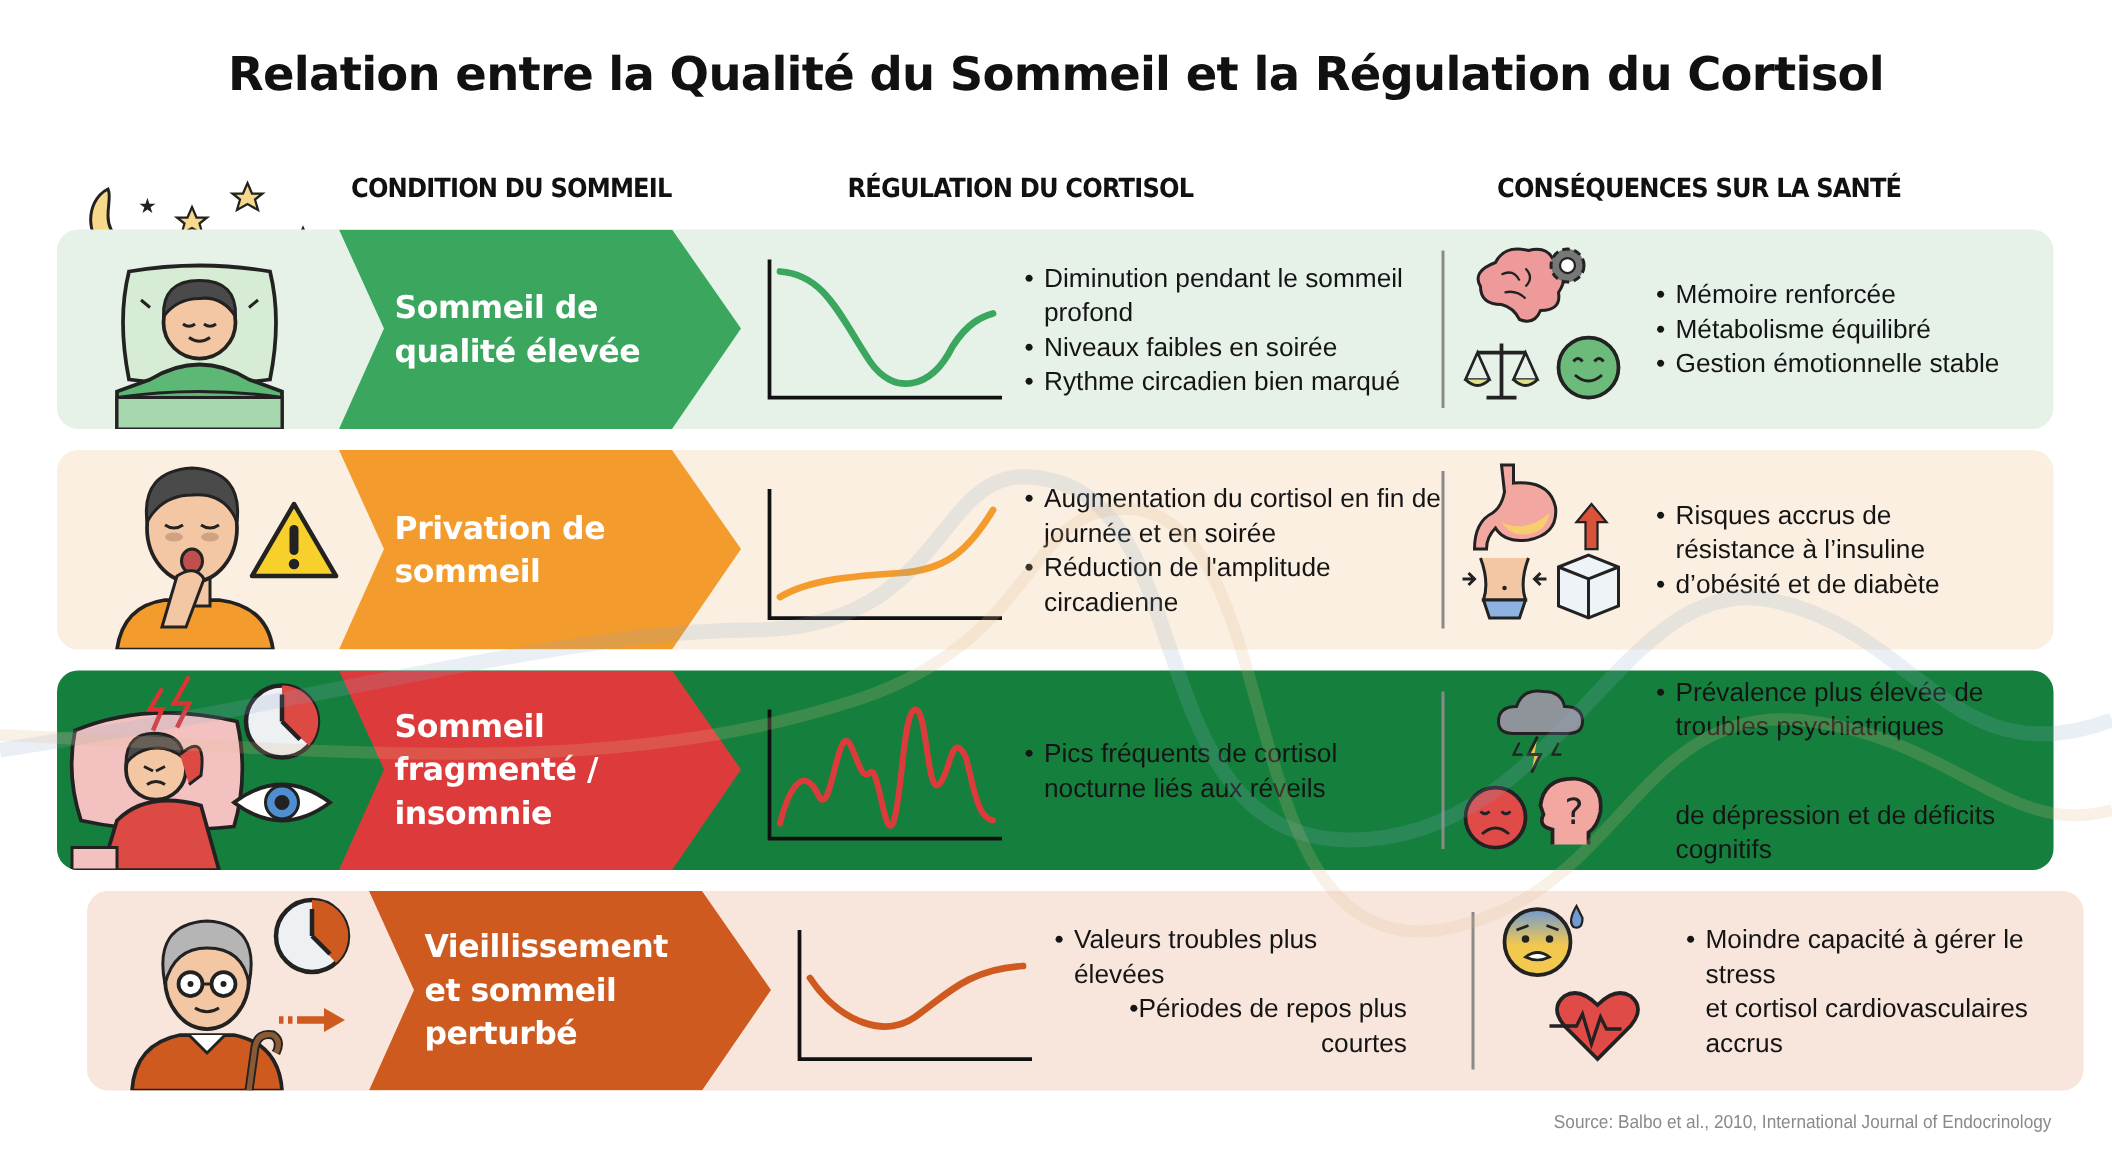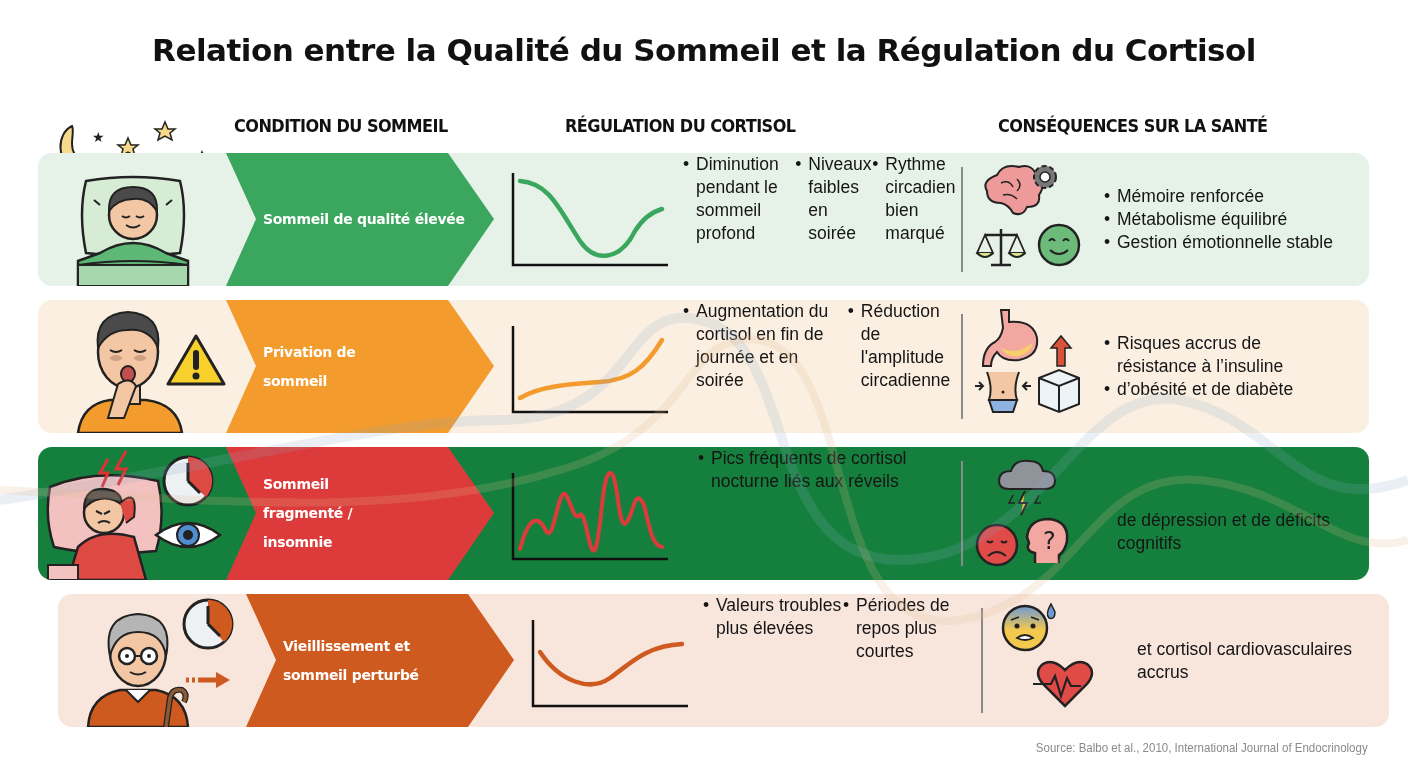--- a/index.html
+++ b/index.html
@@ -17,26 +17,26 @@
   .deco-wave { position: absolute; left: 0; top: 0; width: 1408px; height: 768px; pointer-events: none; }
 
   .row {
     position: absolute; left: 38px; width: 1331px; height: 133px; border-radius: 14px; overflow: hidden;
   }
   .row .illus { position: absolute; left: 0; top: 0; width: 190px; height: 133px; }
   .row .banner { position: absolute; left: 188px; top: 0; width: 268px; height: 133px; }
   .row .banner-text {
     position: absolute; left: 225px; top: 0; height: 133px; width: 210px;
     display: flex; align-items: center; color: #fff;
-    font-family: "DejaVu Sans", sans-serif; font-weight: bold; font-size: 14px; line-height: 29px; letter-spacing: -0.3px;
+    font-family: "DejaVu Sans", sans-serif; font-weight: bold; font-size: 21px; line-height: 29px; letter-spacing: -0.3px;
   }
   .row .chart { position: absolute; left: 472px; top: 18px; width: 162px; height: 100px; }
   .row .bullets {
     position: absolute; left: 645px; top: 0; height: 133px; width: 280px;
-    display: flex; flex-direction: row; justify-content: center;
+    display: flex; flex-direction: column; justify-content: center;
     font-size: 17.5px; line-height: 23px; color: #151515;
   }
   .row .divider { position: absolute; left: 923px; top: 14px; width: 2px; height: 105px; background: #8a8a8a; }
   .row .icons { position: absolute; left: 935px; top: 8px; width: 120px; height: 118px; }
   .row .conseq {
     position: absolute; left: 1066px; top: 0; height: 133px; width: 265px;
     display: flex; flex-direction: column; justify-content: center;
     font-size: 17.5px; line-height: 23px; color: #151515;
   }
   .bullet { padding-left: 13px; text-indent: -13px; }
@@ -217,20 +217,21 @@
       <circle cx="24" cy="90" r="20" fill="#e04b48" stroke="#222" stroke-width="2.5"></circle>
       <path d="M14 86 q3 3 6 0 M28 86 q3 3 6 0" stroke="#222" stroke-width="2" fill="none"></path>
       <path d="M15 101 q9 -8 18 0" stroke="#222" stroke-width="2" fill="none"></path>
     </g>
     <g>
       <path d="M62 108 L62 98 Q52 96 56 88 L54 82 Q56 64 76 64 Q96 66 94 86 Q92 96 86 100 L86 108" fill="#f2a7a0" stroke="#222" stroke-width="2.5"></path>
       <text x="70" y="94" font-size="24" font-family="DejaVu Sans, sans-serif" fill="#222">?</text>
     </g>
   </svg>
   <div class="conseq">
+    <div class="bullet" style="width:250px;">Prévalence plus élevée de troubles psychiatriques</div>
     <div class="plain" style="width:250px;margin-top:36px;">de dépression et de déficits cognitifs</div>
   </div>
 </div>
 
 <div class="row" style="top:594px; background:#f8e6dc;margin-left:20px;">
   <svg class="illus" viewBox="0 0 190 133">
     <path d="M30 133 Q32 102 62 96 L98 96 Q128 102 130 133 Z" fill="#cf5a1f" stroke="#222" stroke-width="2.5"></path>
     <path d="M68 96 L80 108 L92 96" fill="#fff" stroke="#222" stroke-width="2"></path>
     <ellipse cx="80" cy="58" rx="28" ry="34" fill="#f4c7a4" stroke="#222" stroke-width="2.5"></ellipse>
     <path d="M52 62 Q44 22 80 20 Q116 22 108 62 Q104 38 80 38 Q58 38 52 62 Z" fill="#b5b5b5" stroke="#222" stroke-width="2"></path>
@@ -255,21 +256,21 @@
   <svg class="banner" viewBox="0 0 268 133" preserveAspectRatio="none">
     <polygon points="0,0 222,0 268,66 222,133 0,133 30,66" fill="#cf5a1f"></polygon>
   </svg>
   <div class="banner-text" style="width:190px;">Vieillissement et sommeil perturbé</div>
   <svg class="chart" viewBox="0 0 162 100">
     <path d="M3 8 L3 94 L158 94" stroke="#111" stroke-width="2.5" fill="none"></path>
     <path d="M10 40 C30 70 60 80 80 66 C100 52 115 34 152 32" stroke="#cf5a1f" stroke-width="4.5" fill="none" stroke-linecap="round"></path>
   </svg>
   <div class="bullets">
     <div class="bullet" style="width:235px;">Valeurs troubles plus élevées</div>
-    <div class="bullet" style="width:235px;">Périodes de repos plus courtes</div>
+    <div class="bullet" style="width:235px;text-align:right;">Périodes de repos plus courtes</div>
   </div>
   <div class="divider"></div>
   <svg class="icons" viewBox="0 0 120 118">
     <defs>
       <linearGradient id="fearGrad" x1="0" y1="0" x2="0" y2="1">
         <stop offset="0" stop-color="#6f9ad3"></stop>
           <stop offset="0.55" stop-color="#f3c84e"></stop>
       </linearGradient>
     </defs>
     <g>
@@ -279,20 +280,21 @@
       <path d="M18 18 l8 -3 M46 18 l-8 -3" stroke="#222" stroke-width="1.8"></path>
       <path d="M24 36 Q32 30 40 36 Q32 40 24 36 Z" fill="#fff" stroke="#222" stroke-width="1.8"></path>
       <path d="M58 2 Q52 12 56 16 Q62 18 62 10 Z" fill="#6f9ad3" stroke="#222" stroke-width="1.5"></path>
     </g>
     <g>
       <path d="M72 104 L50 82 Q40 70 50 62 Q60 56 72 68 Q84 56 94 62 Q104 70 94 82 Z" fill="#e04b48" stroke="#222" stroke-width="2.5"></path>
       <path d="M40 82 L58 82 L62 74 L68 94 L74 76 L78 84 L88 84" stroke="#222" stroke-width="2.2" fill="none"></path>
     </g>
   </svg>
   <div class="conseq">
+    <div class="bullet" style="width:240px;">Moindre capacité à gérer le stress</div>
     <div class="plain" style="width:260px;">et cortisol cardiovasculaires accrus</div>
   </div>
 </div>
 
 <svg class="deco-wave" viewBox="0 0 1408 768">
   <path d="M0 500 C200 470 380 420 500 420 C640 420 620 300 700 320 C800 340 760 560 900 560 C1040 560 1080 380 1180 400 C1280 420 1300 520 1408 480" stroke="#8aa6c6" stroke-width="10" fill="none" opacity="0.18"></path>
   <path d="M0 490 C220 500 400 520 560 470 C700 430 680 330 760 340 C860 360 820 640 960 620 C1080 600 1090 470 1200 480 C1300 490 1340 560 1408 540" stroke="#e0b88a" stroke-width="8" fill="none" opacity="0.2"></path>
 </svg>
 
 <div class="source">Source: Balbo et al., 2010, International Journal of Endocrinology</div>

